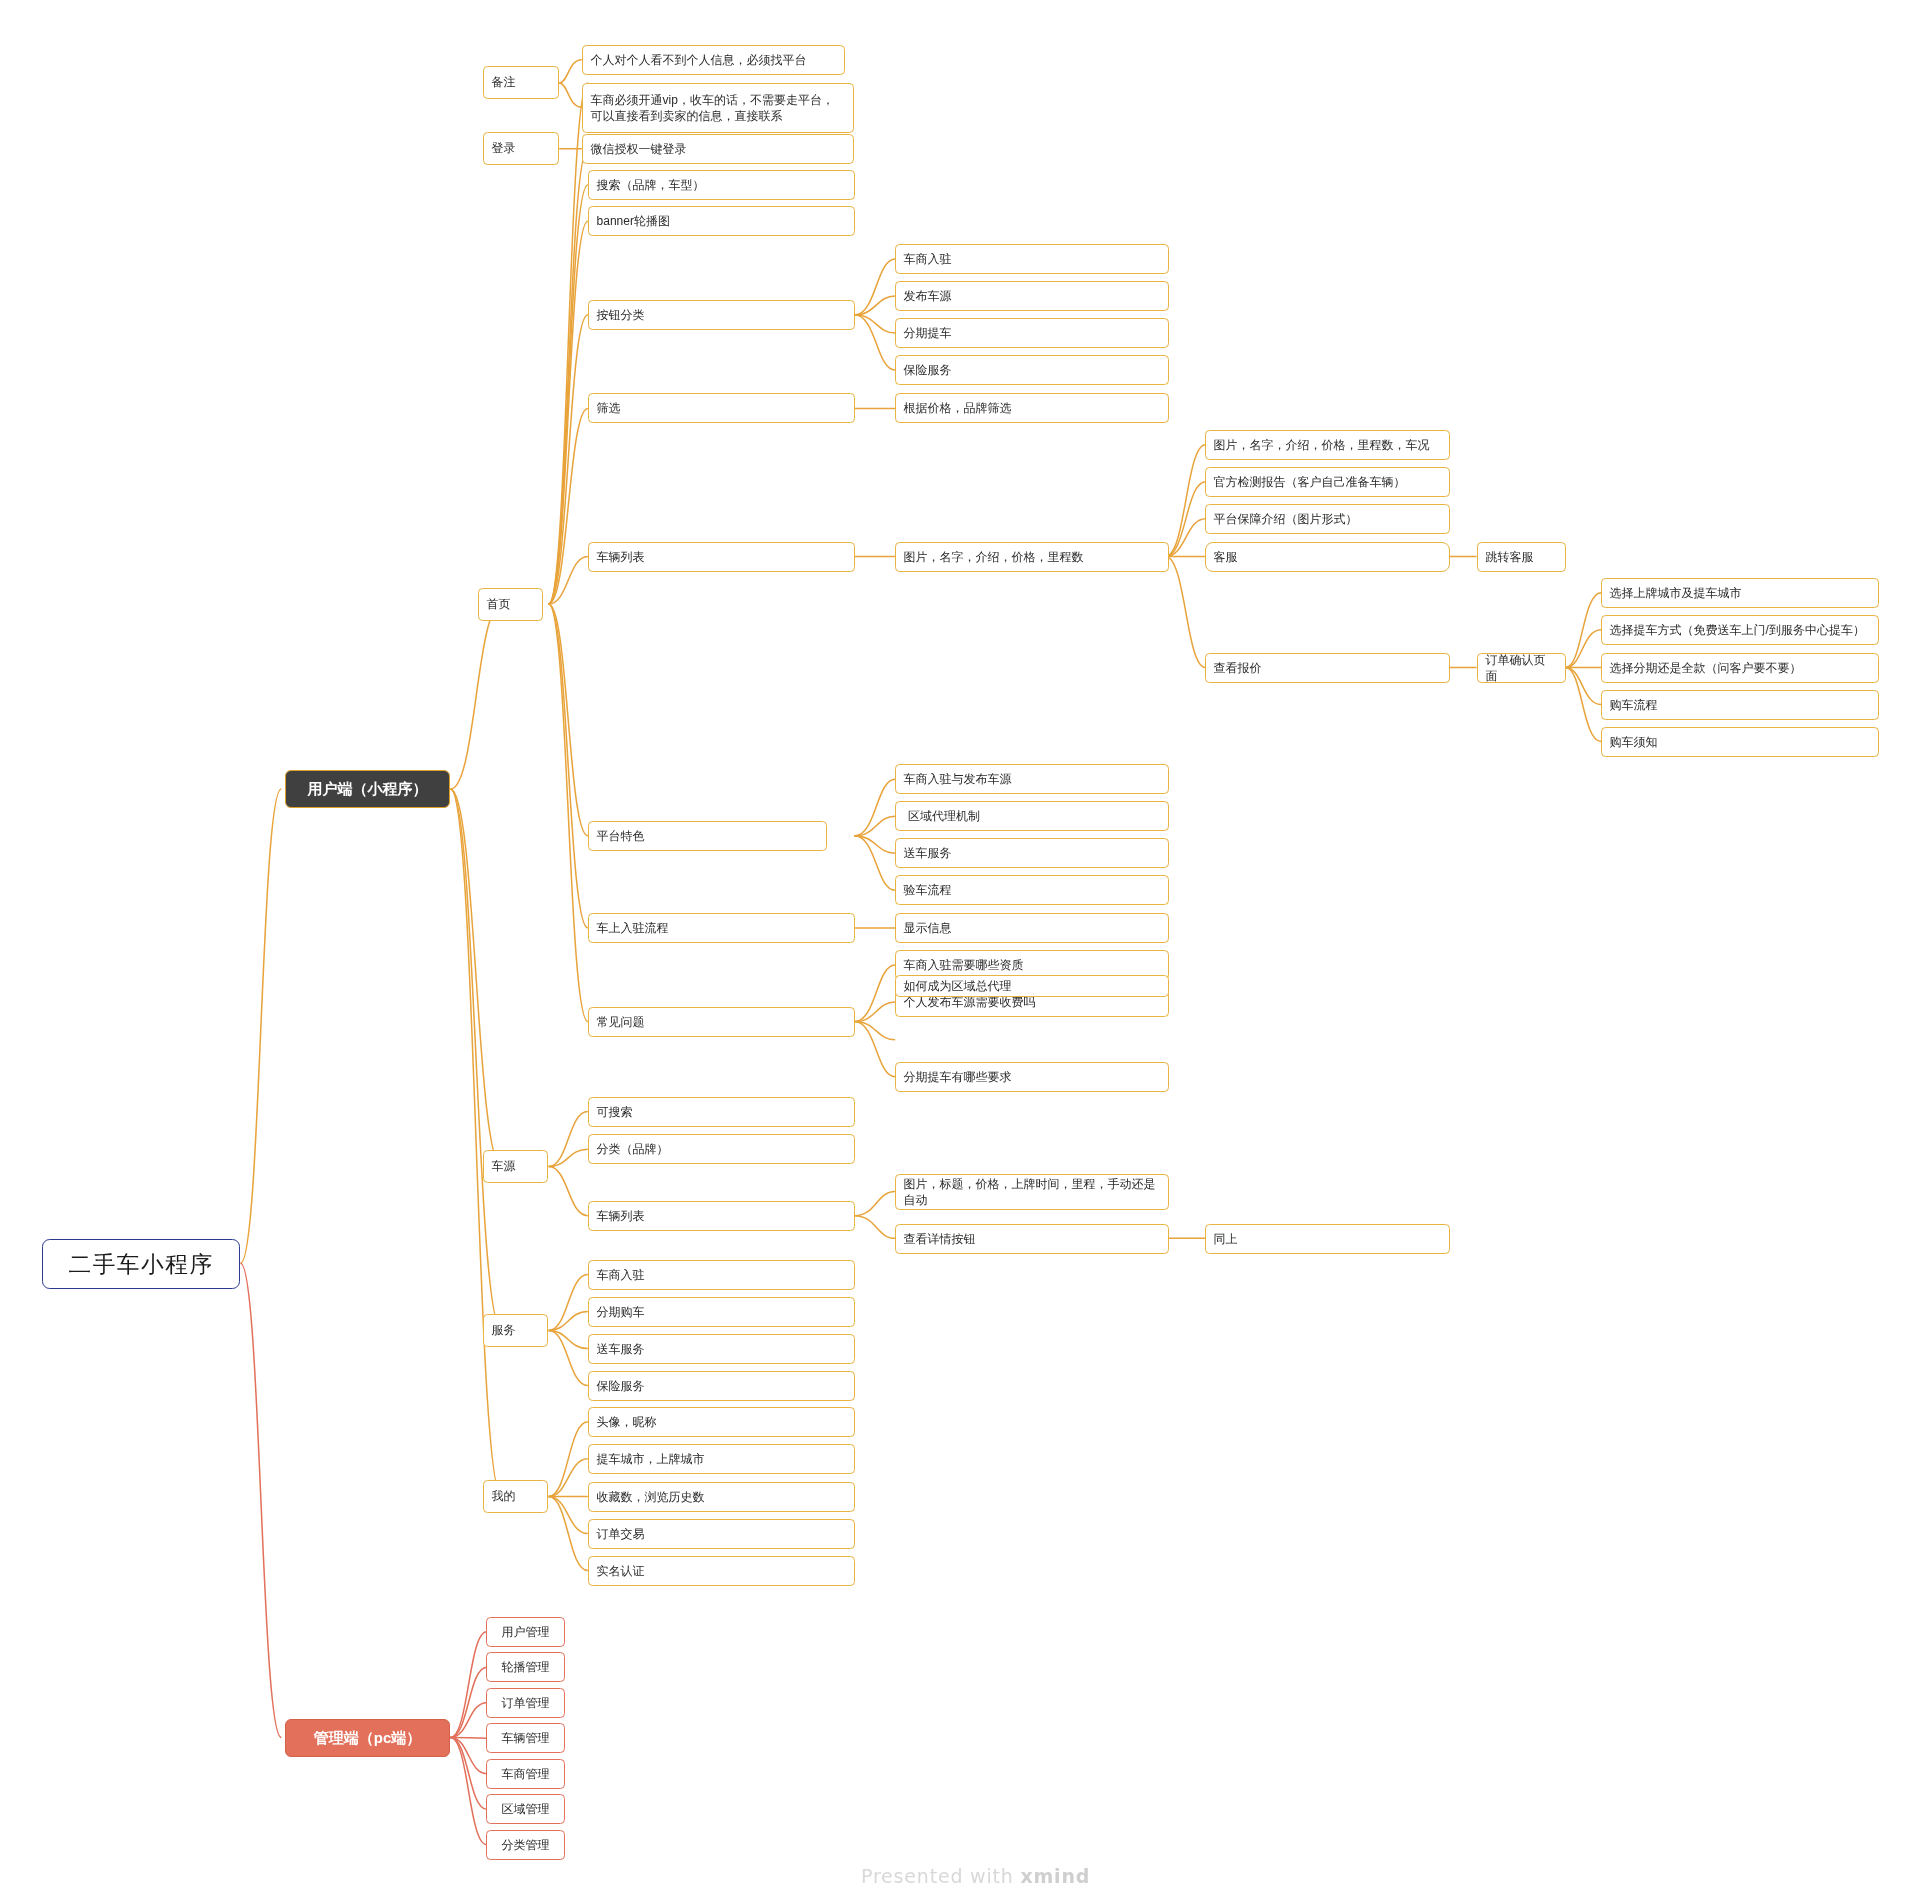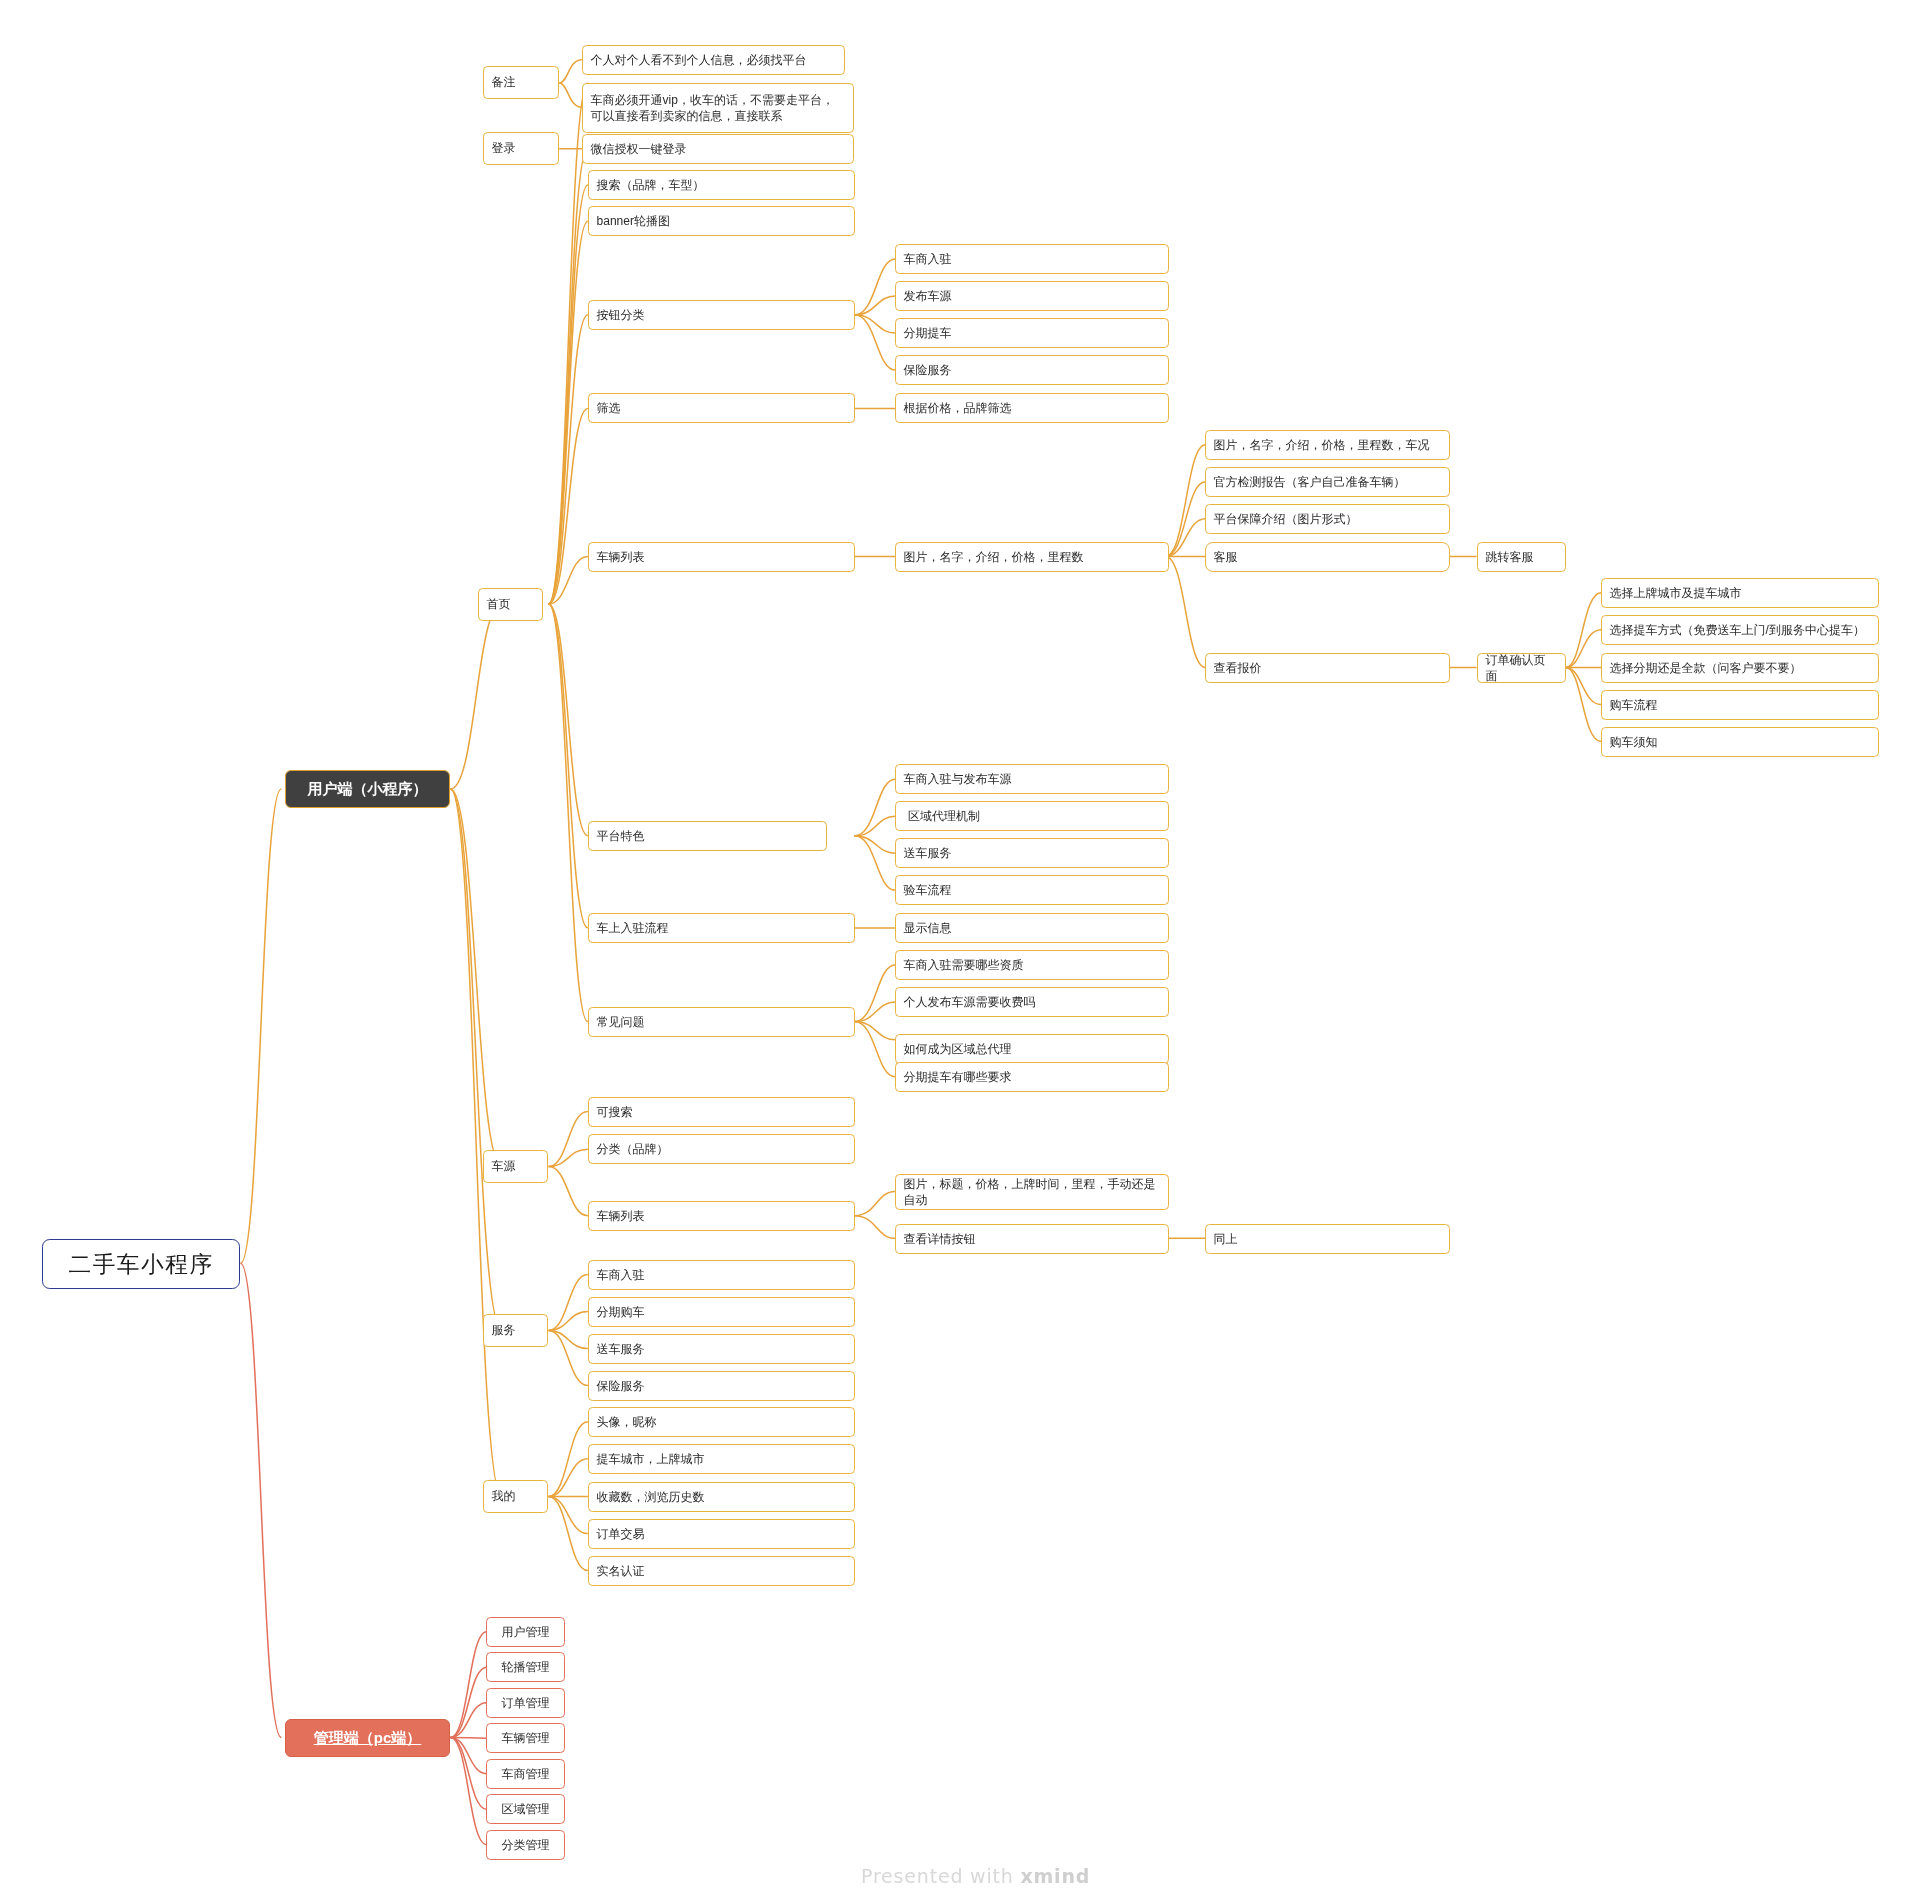--- a/index.html
+++ b/index.html
@@ -58,21 +58,20 @@
   }
   .branch-admin {
     background: #e2705a;
     border: 0.8px solid #d4604a;
     color: #ffffff;
     font-size: 15px;
     font-weight: bold;
     border-radius: 6px;
     padding: 0 2px;
     justify-content: center;
-    text-decoration: underline;
   }
   .topic {
     border: 0.8px solid #e8b33f;
     color: #2a2a2a;
     font-size: 12px;
     padding: 3px 7.6px;
   }
   .topic-red {
     border: 0.8px solid #e2705a;
     color: #2a2a2a;
@@ -333,21 +332,21 @@
 
   <div class="node topic" style="left:588px; top:1007px; width:267px; height:30px;">
     <span>常见问题</span>
   </div>
   <div class="node topic" style="left:895px; top:950px; width:274px; height:30px;">
     <span>车商入驻需要哪些资质</span>
   </div>
   <div class="node topic" style="left:895px; top:987px; width:274px; height:30px;">
     <span>个人发布车源需要收费吗</span>
   </div>
-  <div class="node topic" style="left:895px; top:1034px; width:274px; height:30px;">
+  <div class="node topic" style="left:895px; top:975px; width:274px; height:22px;">
     <span>如何成为区域总代理</span>
   </div>
   <div class="node topic" style="left:895px; top:1062px; width:274px; height:30px;">
     <span>分期提车有哪些要求</span>
   </div>
 
   <div class="node topic" style="left:588px; top:1097px; width:267px; height:30px;">
     <span>可搜索</span>
   </div>
   <div class="node topic" style="left:588px; top:1134px; width:267px; height:30px;">

